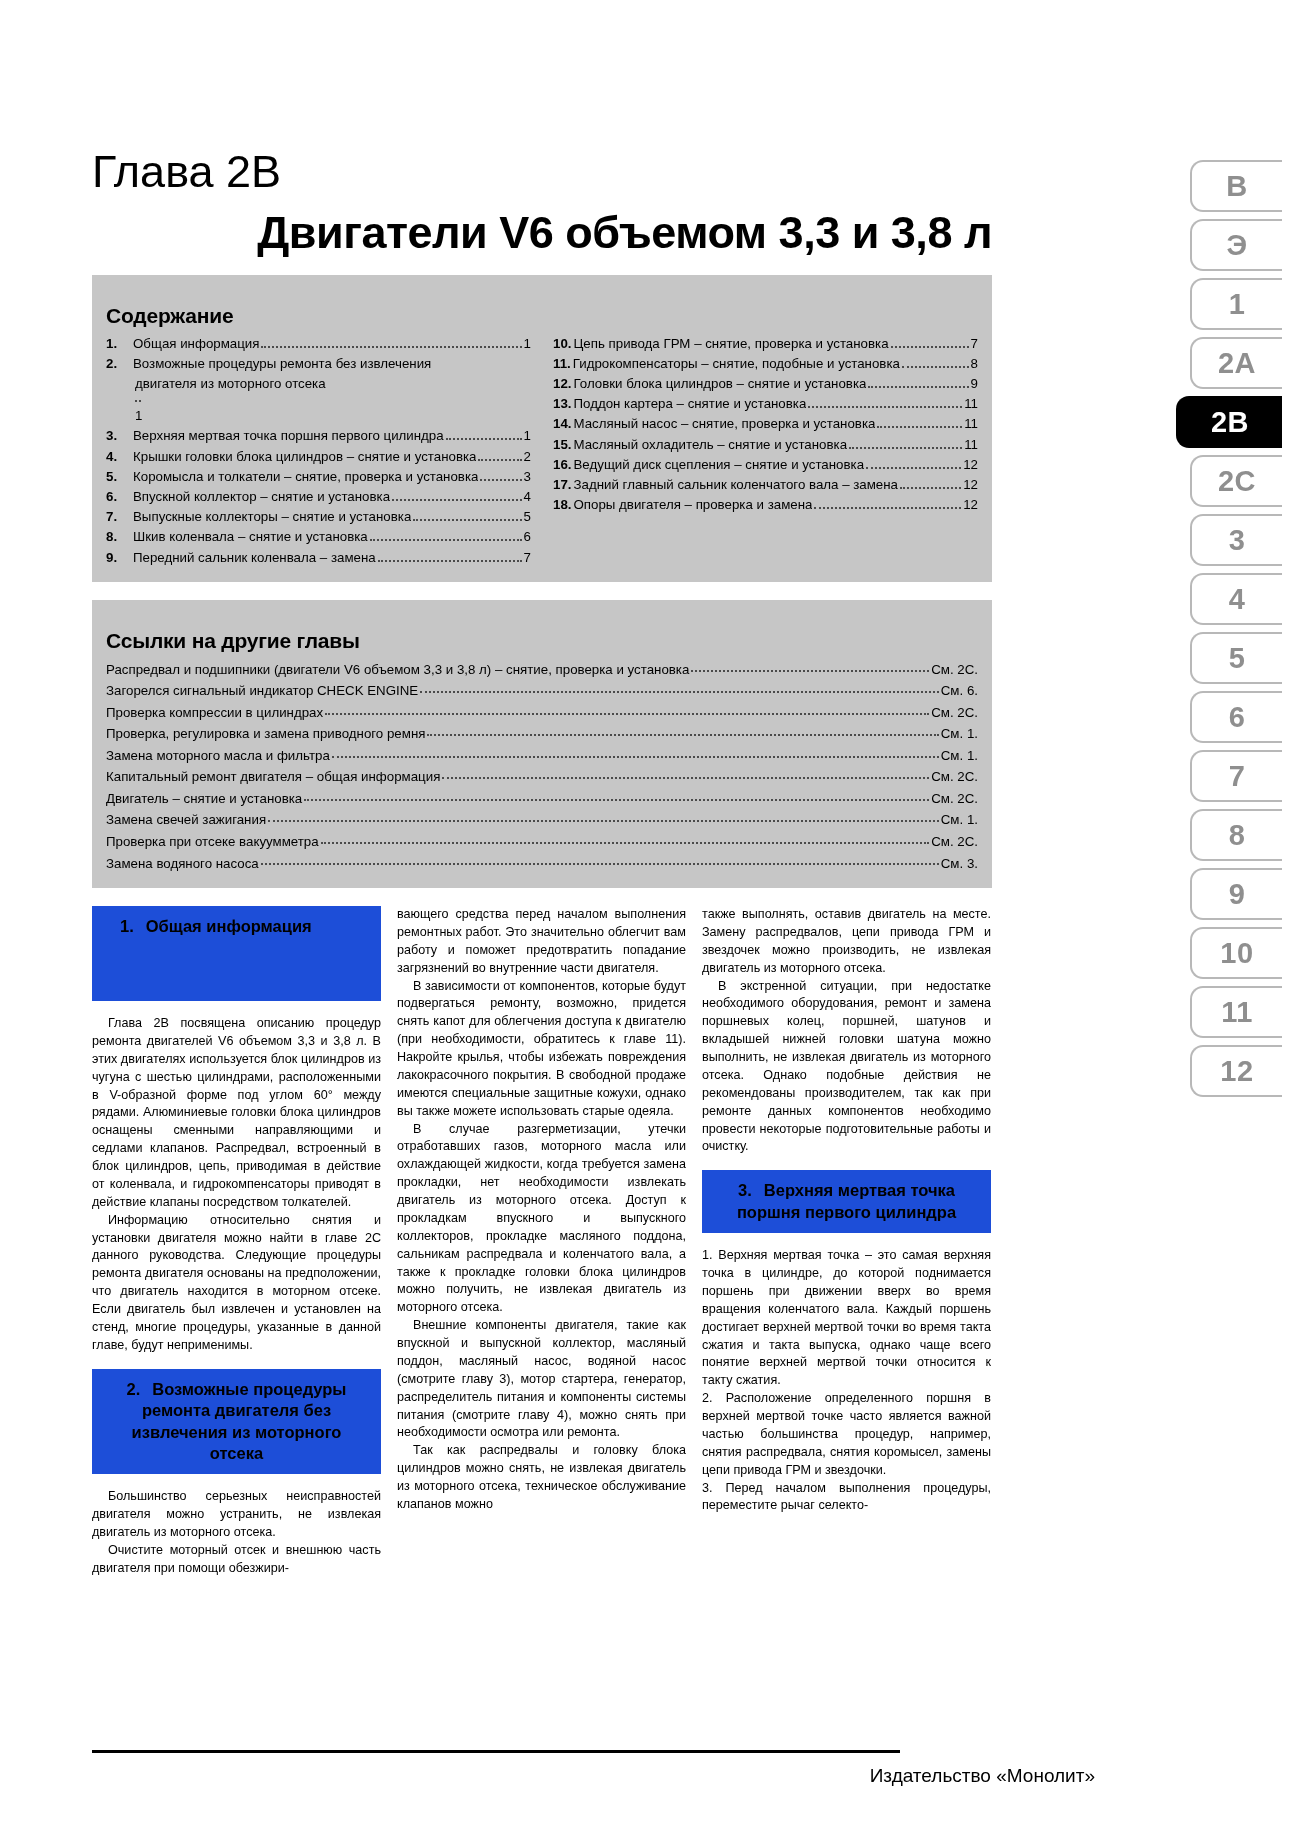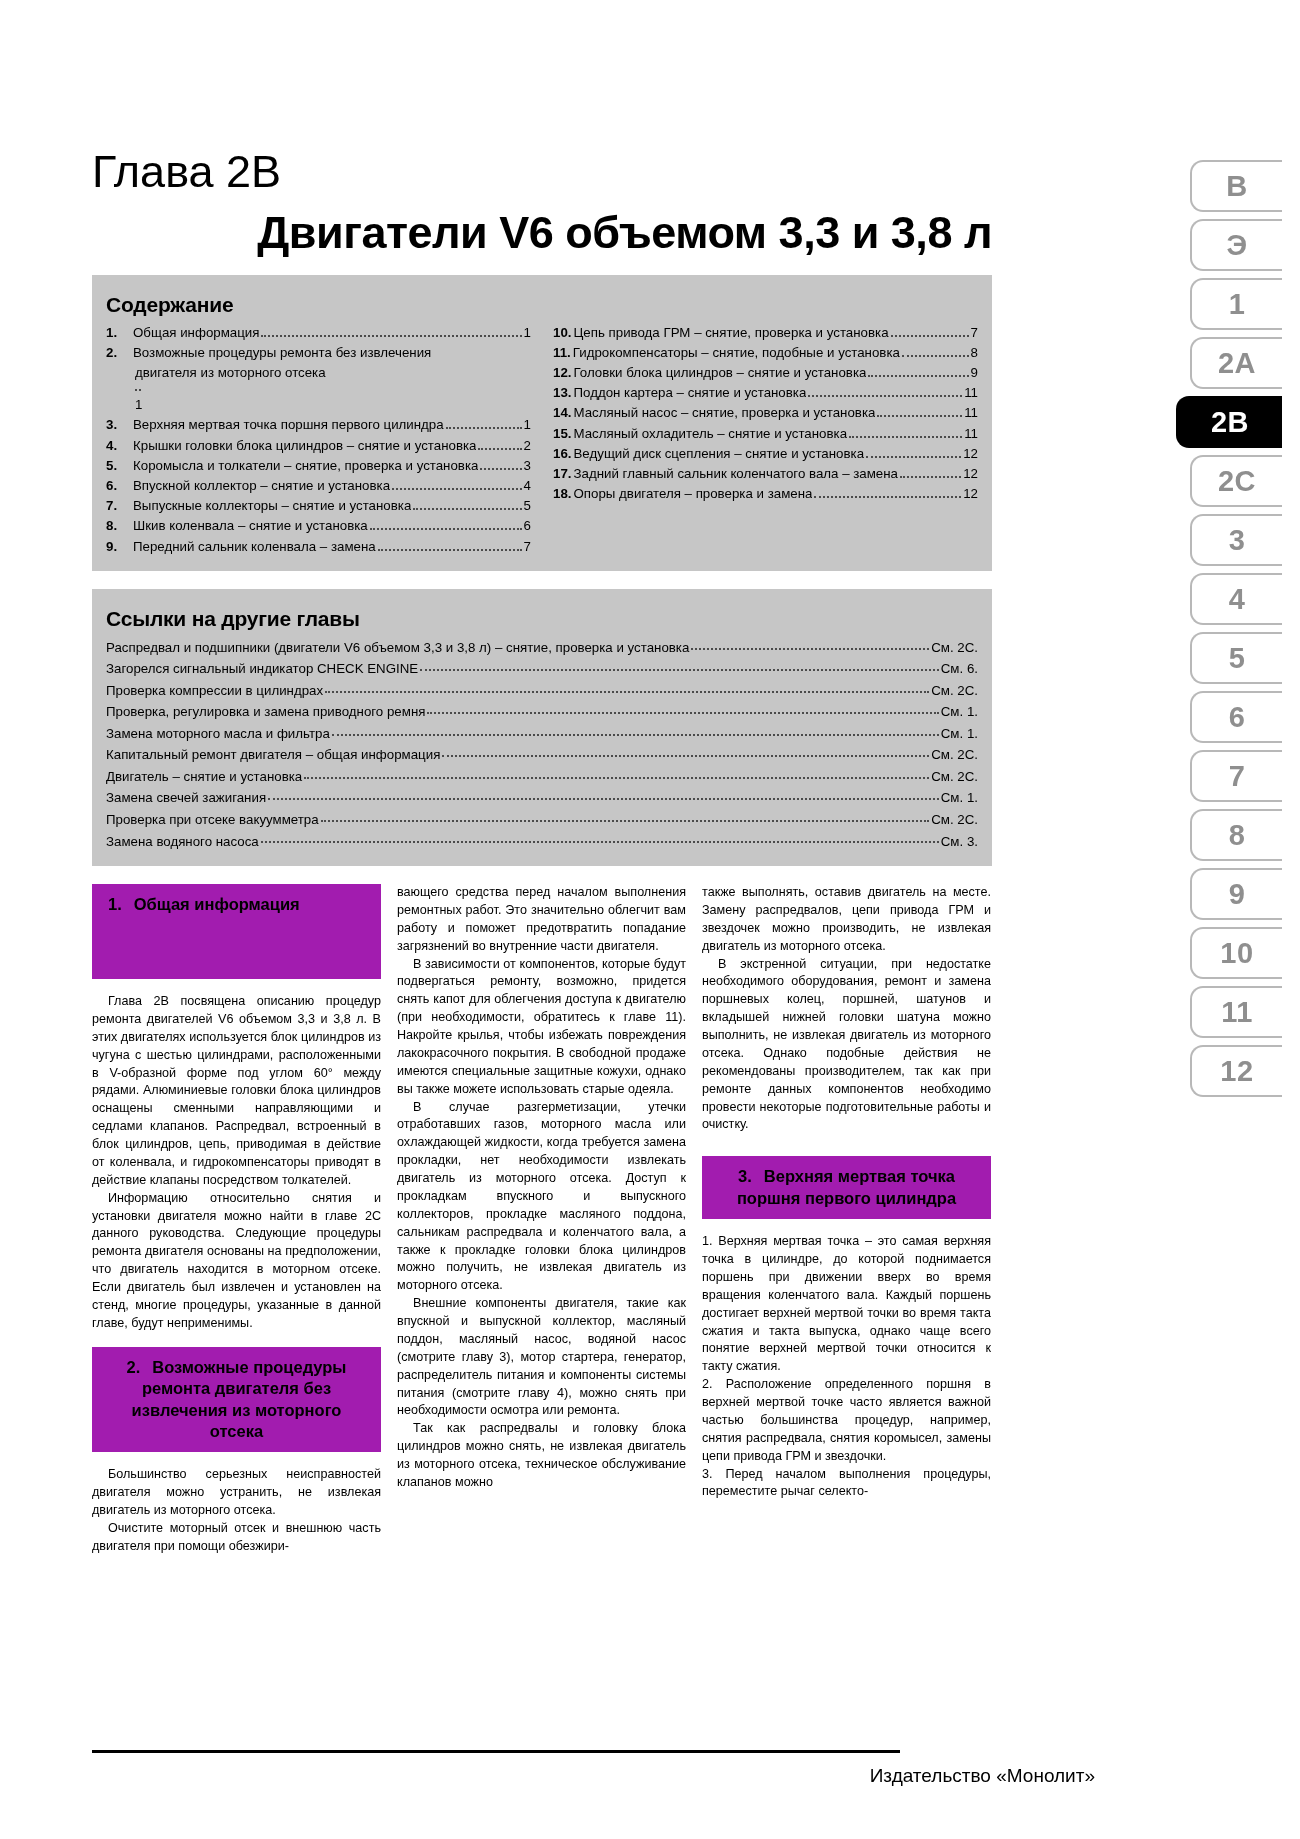--- a/index.html
+++ b/index.html
@@ -68,21 +68,21 @@
   }
   
   .box {
     background:#c6c6c6;
     padding:12px 14px 14px 14px;
     margin-bottom:18px;
   }
   .box h2 {
     font-size:21px;
     font-weight:bold;
-    margin:6px 0 6px 0;
+    margin:17px 0 6px 0;
     letter-spacing:-0.2px;
   }
   .toc-cols {
     display:flex;
     gap:22px;
   }
   .toc-col { flex:1 1 0; min-width:0; }
   .toc-row {
     display:flex;
     align-items:baseline;
@@ -122,22 +122,22 @@
   .ref-txt { flex:0 1 auto; }
   .ref-see { flex:0 0 auto; }
   
   .cols {
     display:flex;
     gap:16px;
     margin-top:6px;
   }
   .col { width:289px; }
   .sec-head {
-    background:#a21caf;
-    padding:10px 16px;
+    background:#1d4ed8;
+    padding:10px 28px;
     margin-bottom:14px;
     font-weight:bold;
     font-size:16.5px;
     line-height:1.3;
   }
   .sec-head .hnum { margin-right:12px; }
   .sec-head.tall { min-height:95px; }
   .sec-head.center { text-align:center; }
   p.body {
     font-size:12.6px;
@@ -420,21 +420,21 @@
         <p class="body noind">вающего средства перед началом выполнения ремонтных работ. Это значительно облегчит вам работу и поможет предотвратить попадание загрязнений во внутренние части двигателя.</p>
         <p class="body">В зависимости от компонентов, которые будут подвергаться ремонту, возможно, придется снять капот для облегчения доступа к двигателю (при необходимости, обратитесь к главе 11). Накройте крылья, чтобы избежать повреждения лакокрасочного покрытия. В свободной продаже имеются специальные защитные кожухи, однако вы также можете использовать старые одеяла.</p>
         <p class="body">В случае разгерметизации, утечки отработавших газов, моторного масла или охлаждающей жидкости, когда требуется замена прокладки, нет необходимости извлекать двигатель из моторного отсека. Доступ к прокладкам впускного и выпускного коллекторов, прокладке масляного поддона, сальникам распредвала и коленчатого вала, а также к прокладке головки блока цилиндров можно получить, не извлекая двигатель из моторного отсека.</p>
         <p class="body">Внешние компоненты двигателя, такие как впускной и выпускной коллектор, масляный поддон, масляный насос, водяной насос (смотрите главу 3), мотор стартера, генератор, распределитель питания и компоненты системы питания (смотрите главу 4), можно снять при необходимости осмотра или ремонта.</p>
         <p class="body">Так как распредвалы и головку блока цилиндров можно снять, не извлекая двигатель из моторного отсека, техническое обслуживание клапанов можно</p>
       </div>
 
       <div class="col">
         <p class="body noind">также выполнять, оставив двигатель на месте. Замену распредвалов, цепи привода ГРМ и звездочек можно производить, не извлекая двигатель из моторного отсека.</p>
         <p class="body">В экстренной ситуации, при недостатке необходимого оборудования, ремонт и замена поршневых колец, поршней, шатунов и вкладышей нижней головки шатуна можно выполнить, не извлекая двигатель из моторного отсека. Однако подобные действия не рекомендованы производителем, так как при ремонте данных компонентов необходимо провести некоторые подготовительные работы и очистку.</p>
-        <div class="sec-head center" style="margin-top:22px;">
+        <div class="sec-head center" style="margin-top:14px;">
           <span class="hnum">3.</span><span>Верхняя мертвая точка поршня первого цилиндра</span>
         </div>
         <p class="body noind">1. Верхняя мертвая точка – это самая верхняя точка в цилиндре, до которой поднимается поршень при движении вверх во время вращения коленчатого вала. Каждый поршень достигает верхней мертвой точки во время такта сжатия и такта выпуска, однако чаще всего понятие верхней мертвой точки относится к такту сжатия.</p>
         <p class="body noind">2. Расположение определенного поршня в верхней мертвой точке часто является важной частью большинства процедур, например, снятия распредвала, снятия коромысел, замены цепи привода ГРМ и звездочки.</p>
         <p class="body noind">3. Перед началом выполнения процедуры, переместите рычаг селекто-</p>
       </div>
 
     </div>
   </div>
 

